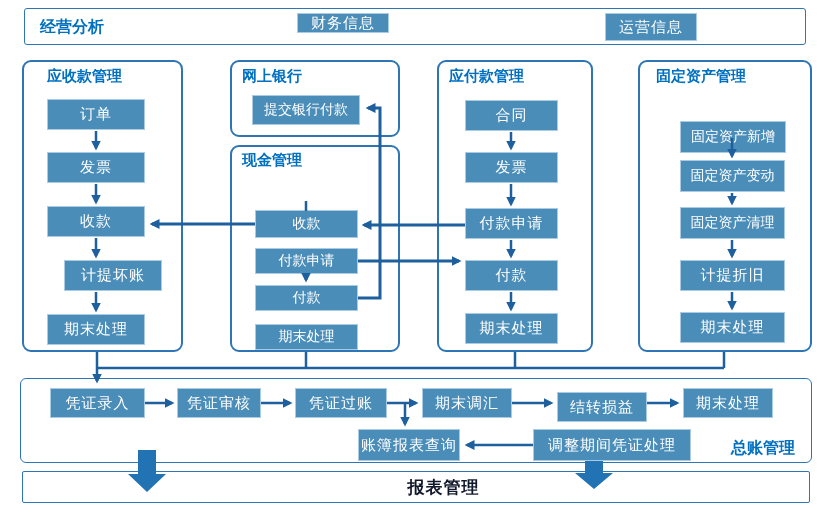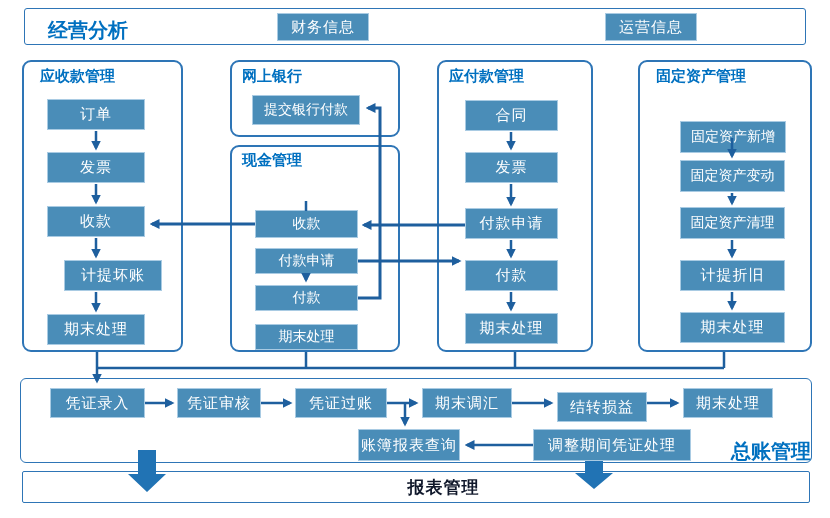--- a/index.html
+++ b/index.html
@@ -9,39 +9,39 @@
   }
   .panel{position:absolute;border:2px solid #2E75B6;border-radius:9px;background:transparent;box-sizing:border-box;}
   .panel.thin{border-width:1.5px;border-radius:3px;}
   .ptitle{position:absolute;font-weight:bold;color:#0070C0;font-size:15px;white-space:nowrap;}
   .node{
     position:absolute;background:#4A8DB8;border:1px solid #A9CBE3;color:#fff;
     display:flex;align-items:center;justify-content:center;font-size:15px;
     box-sizing:border-box;white-space:nowrap;letter-spacing:1px;
   }
   .node.sm{font-size:14px;letter-spacing:0;}
-  .gl-label{position:absolute;font-weight:bold;color:#0070C0;font-size:20px;white-space:nowrap;}
+  .gl-label{position:absolute;font-weight:bold;color:#0070C0;font-size:16px;white-space:nowrap;}
   .report-title{
     position:absolute;left:0;top:0;width:100%;height:100%;display:flex;align-items:center;justify-content:center;
     font-weight:bold;color:#0f172a;font-size:17px;text-indent:55px;letter-spacing:1px;
   }
   svg.wires{position:absolute;left:0;top:0;pointer-events:none;}
 </style>
 </head>
 <body>
 
 <div id="canvas">
 
   <div class="panel thin" style="left:24px;top:8px;width:782px;height:37px;"></div>
-  <div class="ptitle" style="left:40px;top:17px;font-size:20px;margin-left:8px;">经营分析</div>
-  <div class="node" style="left:277px;top:13px;width:92px;height:28px;">财务信息</div>
+  <div class="ptitle" style="left:40px;top:17px;font-size:16px;">经营分析</div>
+  <div class="node" style="left:297px;top:13px;width:92px;height:20px;">财务信息</div>
   <div class="node" style="left:605px;top:13px;width:92px;height:28px;">运营信息</div>
 
   <div class="panel" style="left:22px;top:60px;width:161px;height:292px;"></div>
-  <div class="ptitle" style="left:40px;top:67px;">应收款管理</div>
+  <div class="ptitle" style="left:47px;top:67px;">应收款管理</div>
   <div class="node" style="left:47px;top:99px;width:98px;height:31px;">订单</div>
   <div class="node" style="left:47px;top:152px;width:98px;height:31px;">发票</div>
   <div class="node" style="left:47px;top:206px;width:98px;height:31px;">收款</div>
   <div class="node" style="left:64px;top:260px;width:98px;height:31px;">计提坏账</div>
   <div class="node" style="left:47px;top:314px;width:98px;height:31px;">期末处理</div>
 
   <div class="panel" style="left:230px;top:60px;width:170px;height:77px;"></div>
   <div class="ptitle" style="left:242px;top:67px;">网上银行</div>
   <div class="node sm" style="left:252px;top:95px;width:108px;height:30px;">提交银行付款</div>
 

